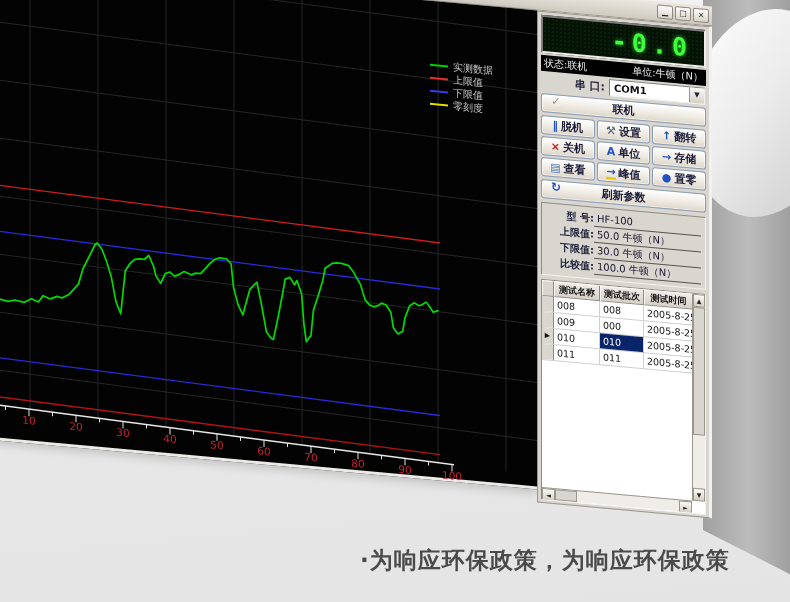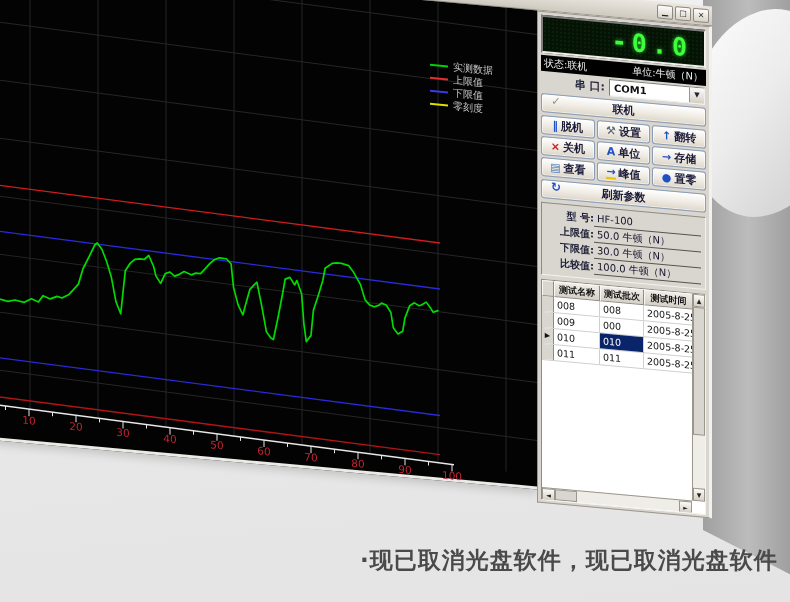--- a/index.html
+++ b/index.html
@@ -297,14 +297,14 @@
         </div>
         <div class="hscroll">
           <div class="scroll-btn">◄</div>
           <div class="h-thumb"></div>
           <div class="scroll-btn h-right">►</div>
         </div>
       </div>
     </div>
   </div>
 
-  <div class="caption">·现已取消光盘软件，现已取消光盘软件</div>
+  <div class="caption">·为响应环保政策，为响应环保政策</div>
 </div>
 
 </body></html>

